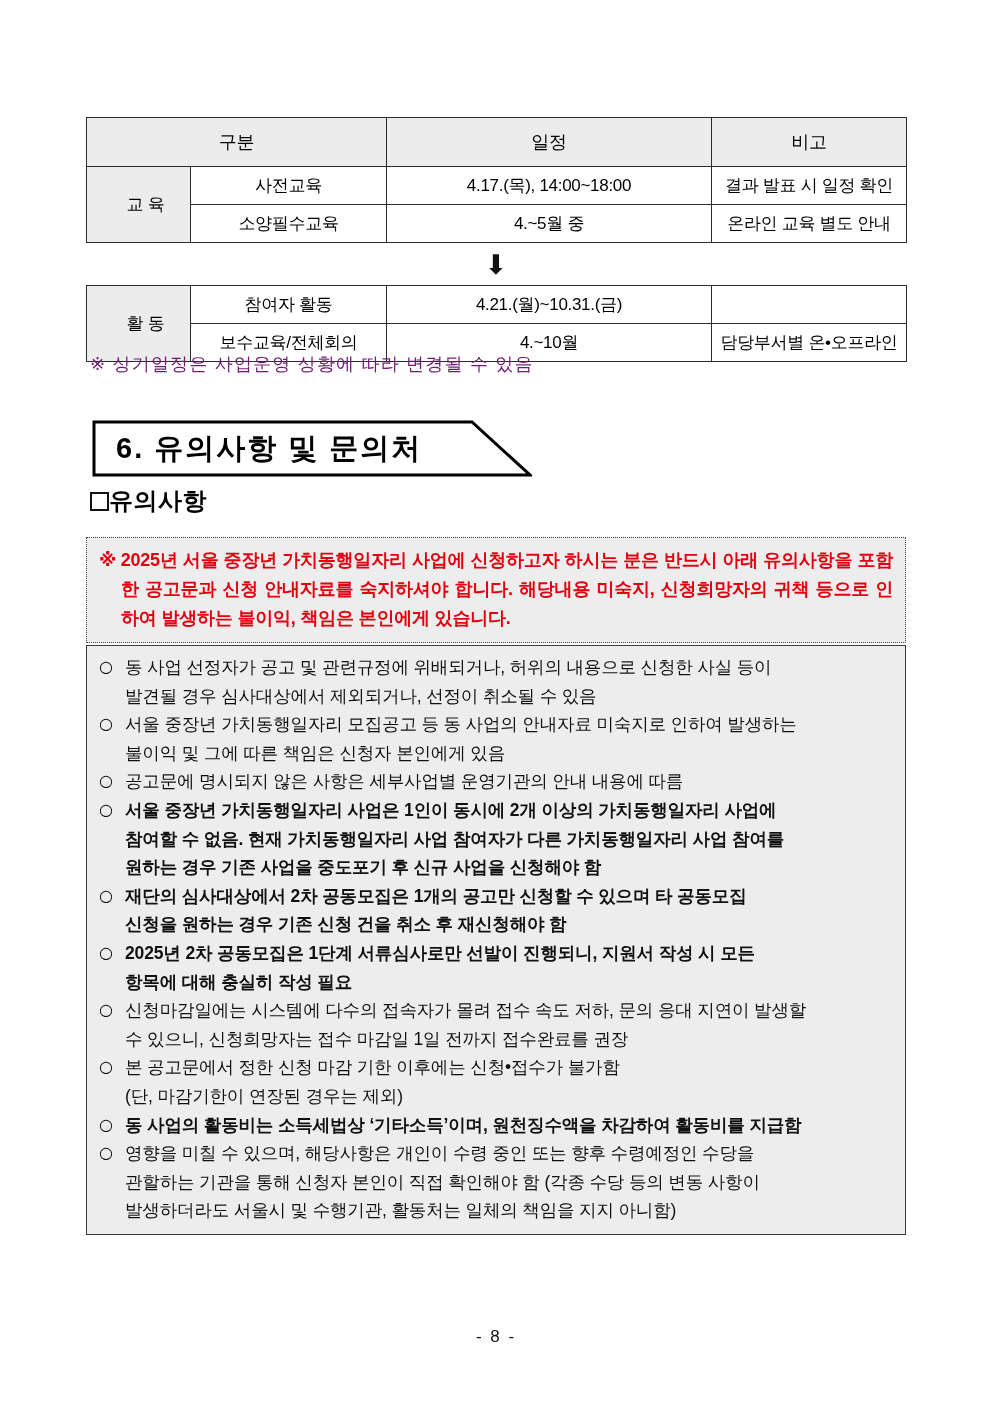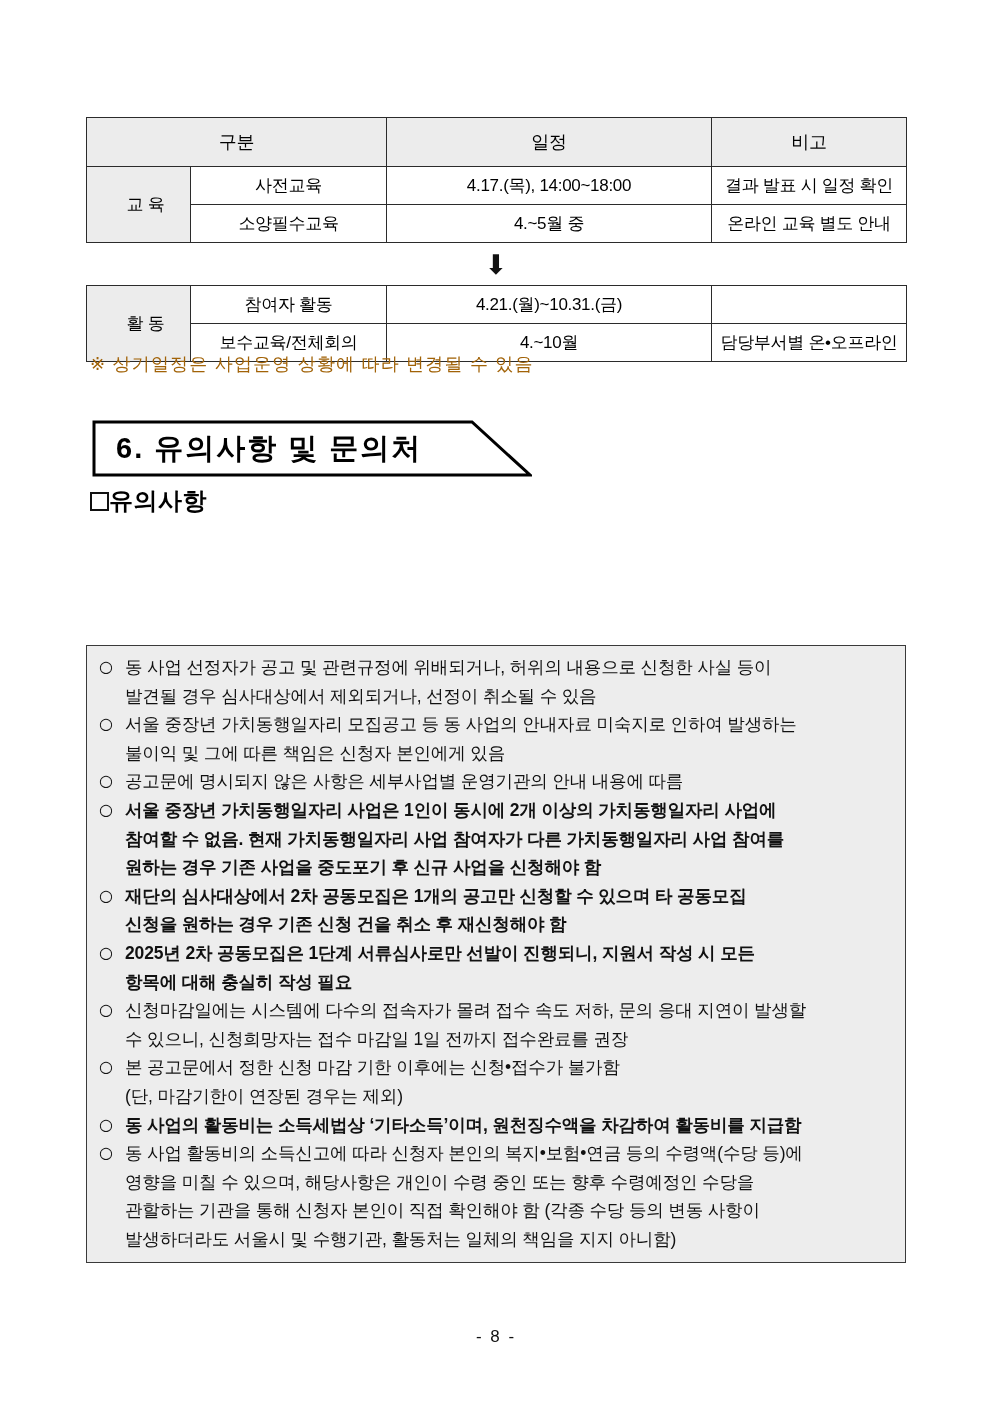--- a/index.html
+++ b/index.html
@@ -90,21 +90,21 @@
     color: #111;
     font-family: "DejaVu Sans", sans-serif;
   }
 
   .sched-note {
     position: absolute;
     left: 90px;
     top: 352px;
     font-size: 18px;
     letter-spacing: 1.2px;
-    color: #a16207;
+    color: #701a75;
     white-space: nowrap;
   }
 
   
   .banner {
     position: absolute;
     left: 92px;
     top: 420px;
     width: 440px;
     height: 39px;
@@ -289,41 +289,44 @@
       <path d="M2,2 L380,2 L438,55 L2,55 Z" fill="#ffffff" stroke="#000000" stroke-width="3"></path>
     </svg>
     <div class="banner-text">6. 유의사항 및 문의처</div>
   </div>
 
   <div class="subhead">
     <span class="chk-box"></span>
     <span class="subhead-label">유의사항</span>
   </div>
 
+  <div class="redbox">
+    <p><span class="mark">※</span><span>2025년 서울 중장년 가치동행일자리 사업에 신청하고자 하시는 분은 반드시 아래 유의사항을 포함한 공고문과 신청 안내자료를 숙지하셔야 합니다. 해당내용 미숙지, 신청희망자의 귀책 등으로 인하여 발생하는 불이익, 책임은 본인에게 있습니다.</span></p>
+  </div>
 
   <div class="listbox">
     <div id="bullet-host">
         <div class="bullet"><span class="dot">○</span><span>동 사업 선정자가 공고 및 관련규정에 위배되거나, 허위의 내용으로 신청한 사실 등이</span></div>
         <div class="bullet cont"><span>발견될 경우 심사대상에서 제외되거나, 선정이 취소될 수 있음</span></div>
         <div class="bullet"><span class="dot">○</span><span>서울 중장년 가치동행일자리 모집공고 등 동 사업의 안내자료 미숙지로 인하여 발생하는</span></div>
         <div class="bullet cont"><span>불이익 및 그에 따른 책임은 신청자 본인에게 있음</span></div>
         <div class="bullet"><span class="dot">○</span><span>공고문에 명시되지 않은 사항은 세부사업별 운영기관의 안내 내용에 따름</span></div>
         <div class="bullet bold"><span class="dot">○</span><span>서울 중장년 가치동행일자리 사업은 1인이 동시에 2개 이상의 가치동행일자리 사업에</span></div>
         <div class="bullet bold cont"><span>참여할 수 없음. 현재 가치동행일자리 사업 참여자가 다른 가치동행일자리 사업 참여를</span></div>
         <div class="bullet bold cont"><span>원하는 경우 기존 사업을 중도포기 후 신규 사업을 신청해야 함</span></div>
         <div class="bullet bold"><span class="dot">○</span><span>재단의 심사대상에서 </span><span class="u">2차 공동모집은 1개의 공고만 신청할 수 있으며</span><span> 타 공동모집</span></div>
         <div class="bullet bold cont"><span>신청을 원하는 경우 기존 신청 건을 취소 후 재신청해야 함</span></div>
         <div class="bullet bold"><span class="dot">○</span><span>2025년 2차 공동모집은 1단계 서류심사로만 선발이 진행되니, 지원서 작성 시 모든</span></div>
         <div class="bullet bold cont"><span>항목에 대해 충실히 작성 필요</span></div>
         <div class="bullet"><span class="dot">○</span><span>신청마감일에는 시스템에 다수의 접속자가 몰려 접수 속도 저하, 문의 응대 지연이 발생할</span></div>
         <div class="bullet cont"><span>수 있으니, 신청희망자는 접수 마감일 1일 전까지 접수완료를 권장</span></div>
         <div class="bullet"><span class="dot">○</span><span>본 공고문에서 정한 신청 마감 기한 이후에는 신청•접수가 불가함</span></div>
         <div class="bullet cont"><span>(단, 마감기한이 연장된 경우는 제외)</span></div>
         <div class="bullet bold"><span class="dot">○</span><span class="u">동 사업의 활동비는 소득세법상 ‘기타소득’이며, 원천징수액을 차감하여 활동비를 지급함</span></div>
-        <div class="bullet"><span class="dot">○</span><span>동 사업 활동비의 소득신고에 따라 신청자 본인의 복지•보험•연금 등의 수령액(수당 등)에</span></div>
+        <div class="bullet"><span class="dot">○</span></div>
         <div class="bullet cont"><span>영향을 미칠 수 있으며, 해당사항은 개인이 수령 중인 또는 향후 수령예정인 수당을</span></div>
         <div class="bullet cont"><span>관할하는 기관을 통해 신청자 본인이 직접 확인해야 함 (각종 수당 등의 변동 사항이</span></div>
         <div class="bullet cont"><span>발생하더라도 서울시 및 수행기관, 활동처는 일체의 책임을 지지 아니함)</span></div>
       </div>
   </div>
 
   <div class="pagenum">- 8 -</div>
 
 </div>
 

